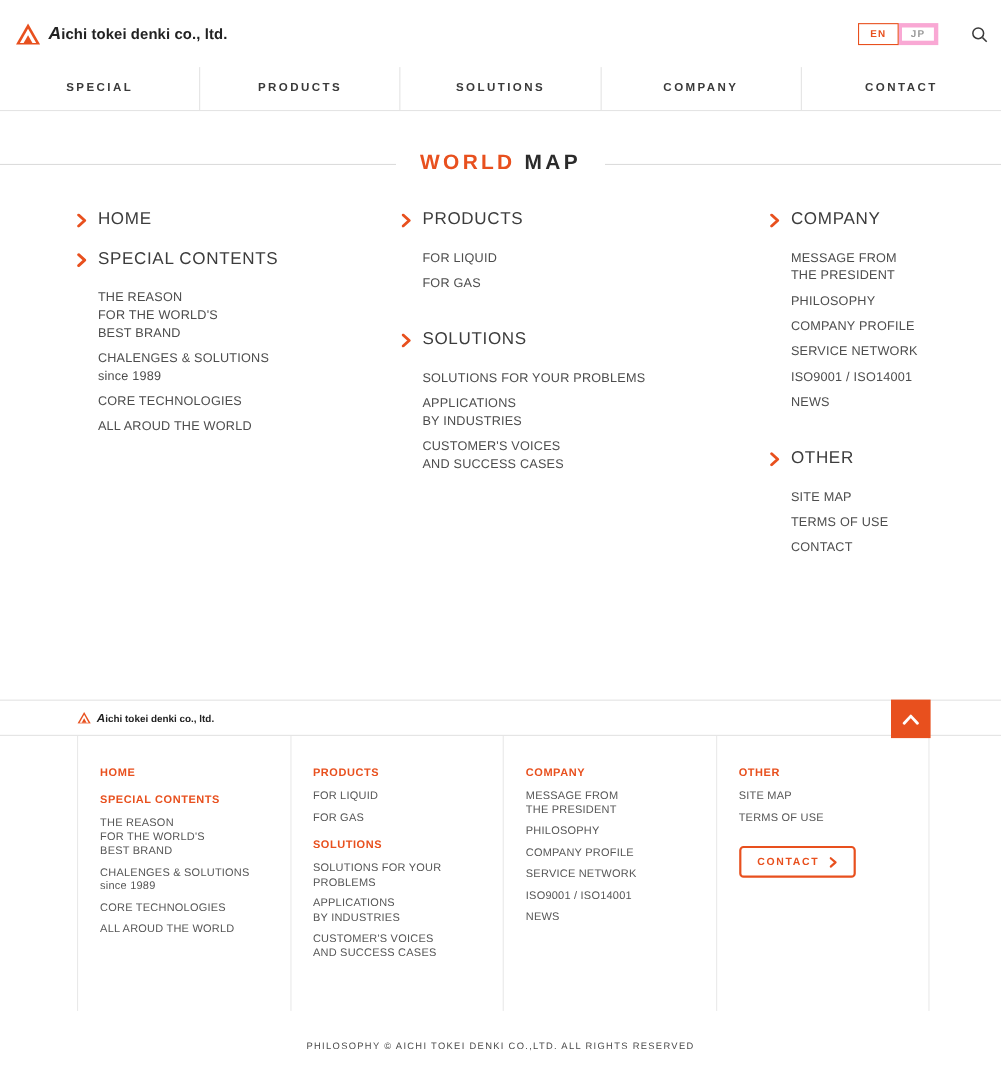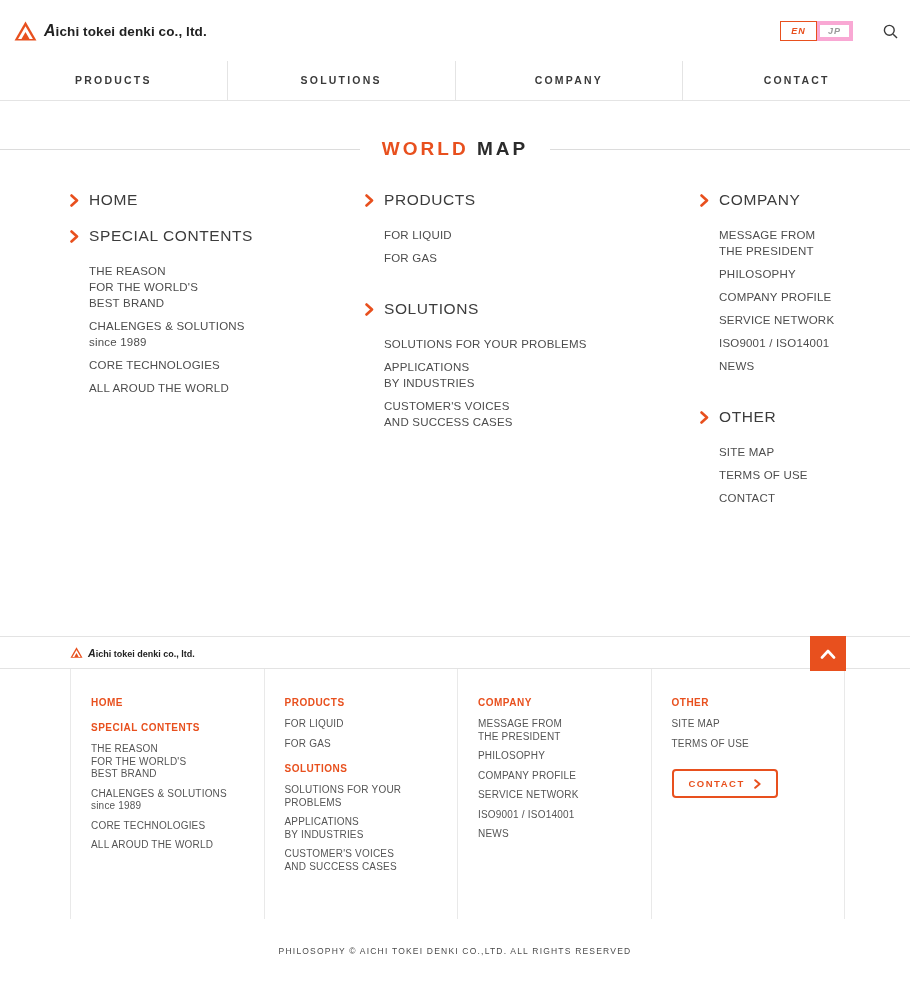--- a/index.html
+++ b/index.html
@@ -10,21 +10,21 @@
   }
 
   
   .site-header { height:60px; display:flex; align-items:center; justify-content:space-between; padding:0 10px 0 14px; }
   .logo { display:flex; align-items:center; gap:7px; cursor:pointer; text-decoration:none; }
   .logo-icon svg, .search-icon svg, .sm-chevron svg, .f-contact-chevron svg, .to-top svg { display:block; }
   .logo-text { display:inline-block; font-size:13.5px; font-weight:bold; color:#222; letter-spacing:.1px; }
   .logo-text::first-letter { font-style:italic; font-weight:900; font-size:1.18em; }
   .header-right { display:flex; align-items:center; gap:28px; }
   .lang-switch { display:flex; }
-  .lang { width:37px; height:20px; font-size:9px; font-weight:bold; letter-spacing:1px; display:flex; align-items:center; justify-content:center; background:#fff; cursor:pointer; font-family:inherit;font-style:italic; }
+  .lang { width:37px; height:20px; font-size:9px; font-weight:bold; letter-spacing:1px; display:flex; align-items:center; justify-content:center; background:#fff; cursor:pointer; font-family:inherit; }
   .lang.active { border:1px solid #e8501e; color:#e8501e; position:relative; z-index:1; }
   .lang.inactive { border:4px solid #f9a8d4; color:#999; margin-left:-1px; }
   .search-btn { background:none; border:none; cursor:pointer; padding:2px; }
 
   
   .main-nav { height:40px; display:flex; border-bottom:1px solid #e4e4e4; }
   .nav-item { flex:1; text-align:center; line-height:39px; font-size:10.5px; font-weight:bold; letter-spacing:2.2px; color:#3a3a3a; text-decoration:none; cursor:pointer; }
   .nav-item + .nav-item { border-left:1px solid #e4e4e4; }
 
   
@@ -86,20 +86,21 @@
           <svg width="15" height="15" viewBox="0 0 15 15">
               <circle cx="6.3" cy="6.3" r="4.9" stroke="#3a3a3a" stroke-width="1.4" fill="none"></circle>
               <line x1="10.2" y1="10.2" x2="14" y2="14" stroke="#3a3a3a" stroke-width="1.4"></line>
             </svg>
         </span>
       </button>
     </div>
   </header>
 
   <nav class="main-nav">
+    <a class="nav-item">SPECIAL</a>
     <a class="nav-item">PRODUCTS</a>
     <a class="nav-item">SOLUTIONS</a>
     <a class="nav-item">COMPANY</a>
     <a class="nav-item">CONTACT</a>
   </nav>
 
   <div class="title-wrap">
     <div class="title-line"></div>
     <h1 class="page-title"><span class="accent">WORLD</span> <span>MAP</span></h1>
   </div>

